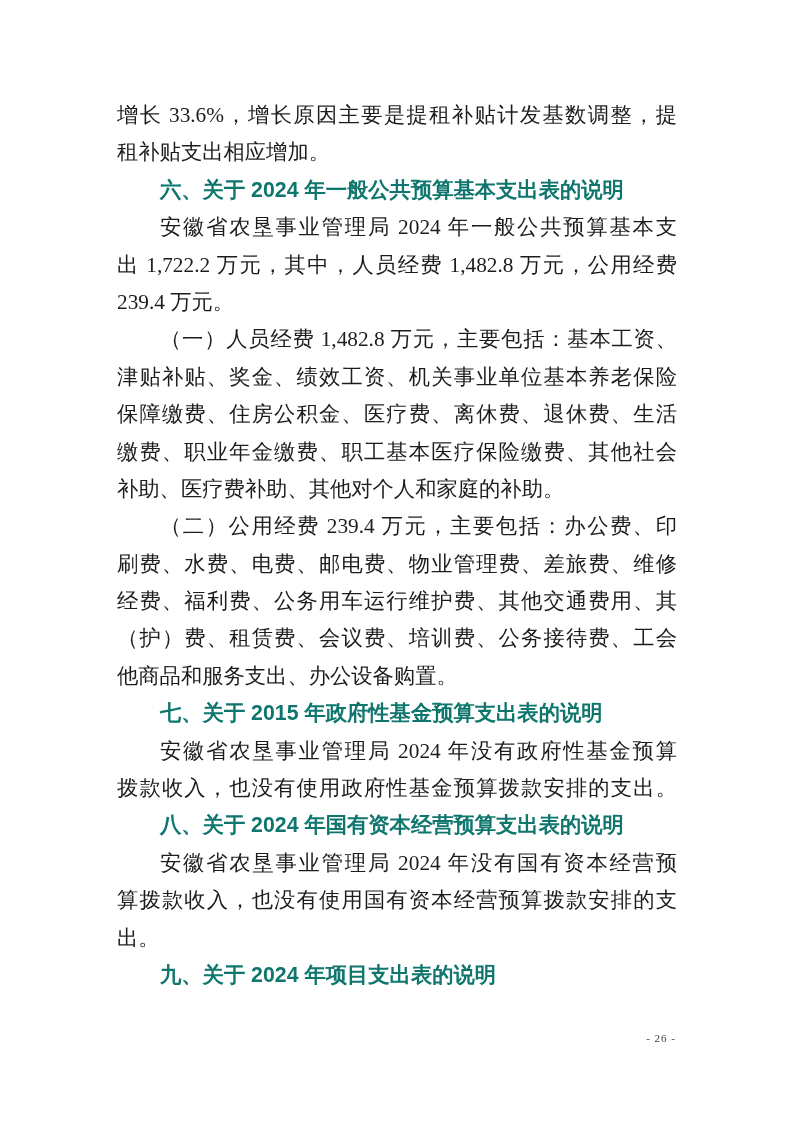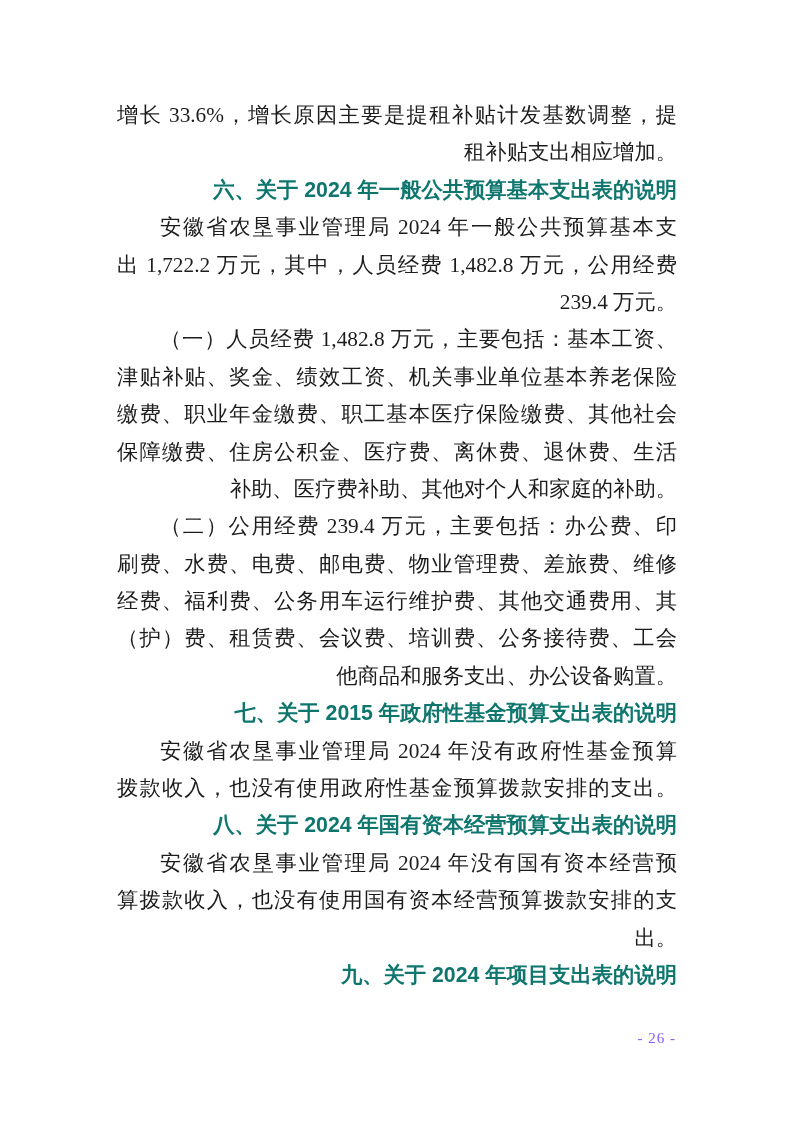--- a/index.html
+++ b/index.html
@@ -20,62 +20,62 @@
     position: absolute;
     left: 117px;
     top: 97px;
     width: 560px;
     font-size: 21.3px;
     line-height: 37.4px;
   }
   .ln {
     height: 37.4px;
     overflow: hidden;
-    text-align: right;
+    text-align: left;
     white-space: normal;
   }
   .jf {
     text-align: justify;
     text-align-last: justify;
     text-justify: inter-character;
   }
   .ind {
     text-indent: 43px;
   }
   .hd {
     font-family: "Liberation Sans", "DejaVu Sans", sans-serif;
     font-weight: 700;
     color: #0f766e;
   }
   .pageno {
     position: absolute;
     top: 1029px;
     right: 118px;
-    font-size: 15px;
+    font-size: 11px;
     line-height: 18px;
     letter-spacing: 1px;
-    color: #8b5cf6;
+    color: #404040;
     font-family: "Liberation Serif", "DejaVu Serif", serif;
   }
 </style>
 </head>
 <body>
 
 <div class="page">
   <div class="textblock">
     <div class="ln jf">增长 33.6%，增长原因主要是提租补贴计发基数调整，提</div>
     <div class="ln">租补贴支出相应增加。</div>
     <div class="ln hd ind">六、关于 2024 年一般公共预算基本支出表的说明</div>
     <div class="ln jf ind">安徽省农垦事业管理局 2024 年一般公共预算基本支</div>
     <div class="ln jf">出 1,722.2 万元，其中，人员经费 1,482.8 万元，公用经费</div>
     <div class="ln">239.4 万元。</div>
     <div class="ln jf ind">（一）人员经费 1,482.8 万元，主要包括：基本工资、</div>
     <div class="ln jf">津贴补贴、奖金、绩效工资、机关事业单位基本养老保险</div>
+    <div class="ln jf">保障缴费、住房公积金、医疗费、离休费、退休费、生活</div>
     <div class="ln jf">缴费、职业年金缴费、职工基本医疗保险缴费、其他社会</div>
-    <div class="ln jf">保障缴费、住房公积金、医疗费、离休费、退休费、生活</div>
     <div class="ln">补助、医疗费补助、其他对个人和家庭的补助。</div>
     <div class="ln jf ind">（二）公用经费 239.4 万元，主要包括：办公费、印</div>
     <div class="ln jf">刷费、水费、电费、邮电费、物业管理费、差旅费、维修</div>
     <div class="ln jf">经费、福利费、公务用车运行维护费、其他交通费用、其</div>
     <div class="ln jf">（护）费、租赁费、会议费、培训费、公务接待费、工会</div>
     <div class="ln">他商品和服务支出、办公设备购置。</div>
     <div class="ln hd ind">七、关于 2015 年政府性基金预算支出表的说明</div>
     <div class="ln jf ind">安徽省农垦事业管理局 2024 年没有政府性基金预算</div>
     <div class="ln jf">拨款收入，也没有使用政府性基金预算拨款安排的支出。</div>
     <div class="ln hd ind">八、关于 2024 年国有资本经营预算支出表的说明</div>

